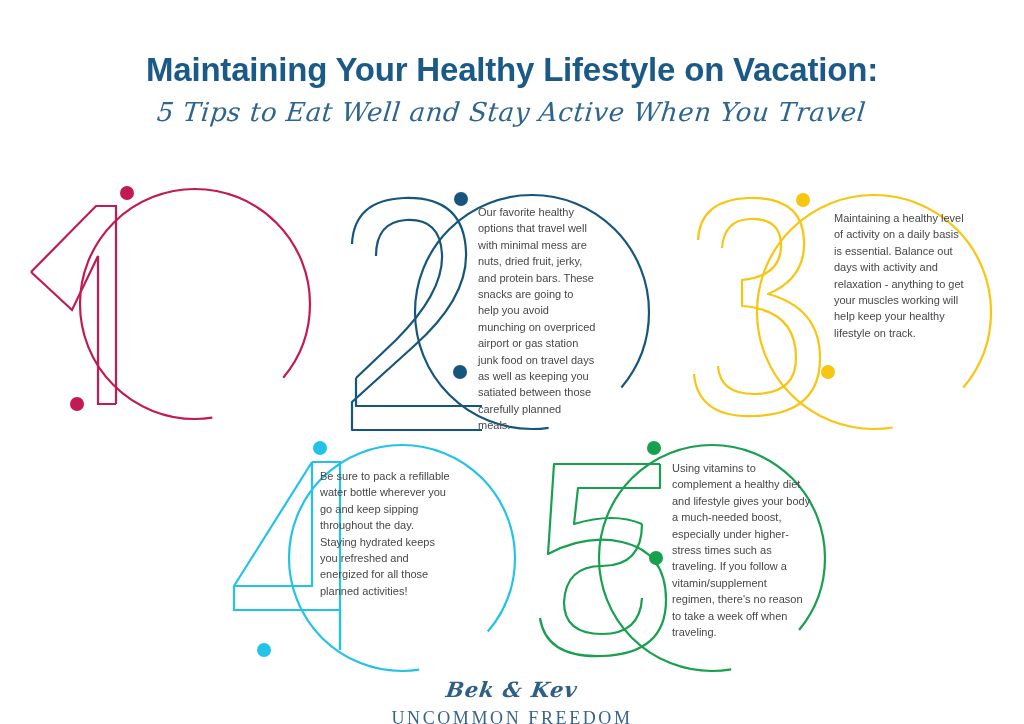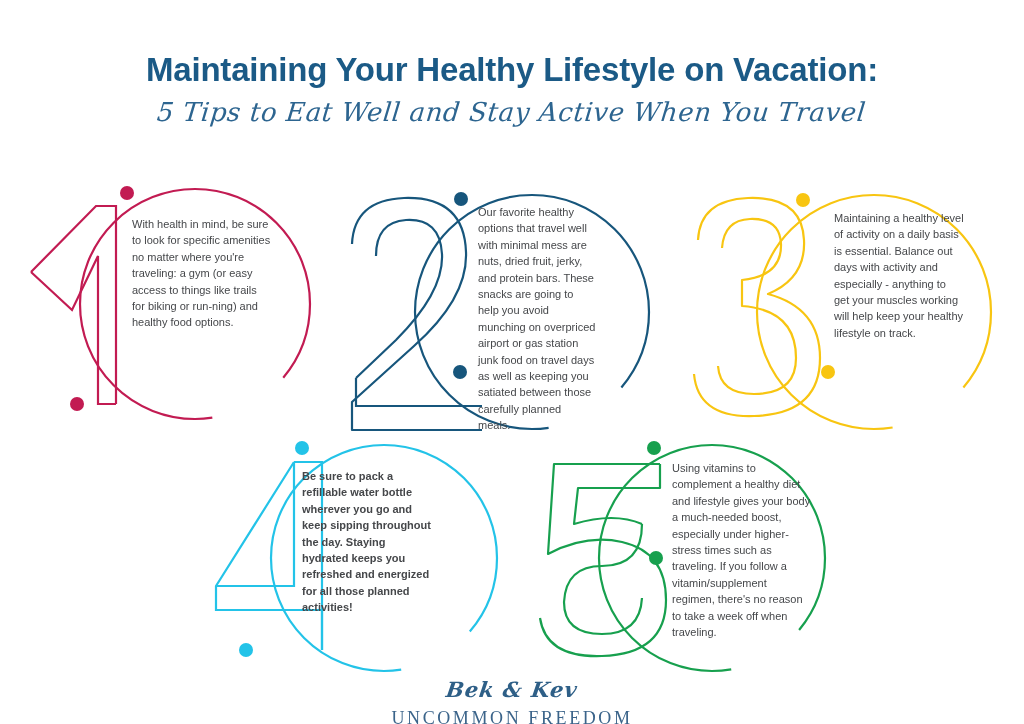--- a/index.html
+++ b/index.html
@@ -61,21 +61,20 @@
   </div>
 
   <div class="card" style="left:20px;top:150px;width:300px;height:260px;">
     <svg width="300" height="260" viewBox="0 0 300 260">
       <circle cx="175" cy="132" r="115" fill="none" stroke="#c21b52" stroke-width="2.2" stroke-dasharray="640 83" stroke-dashoffset="560"></circle>
       <path d="M 11 100 L 76 34 L 96 34 L 96 232" fill="none" stroke="#c21b52" stroke-width="2.2" stroke-linejoin="miter"></path>
       <path d="M 11 100 L 52 138 L 78 84 L 78 232 L 96 232" fill="none" stroke="#c21b52" stroke-width="2.2" stroke-linejoin="miter"></path>
       <circle cx="107" cy="21" r="7" fill="#c21b52"></circle>
       <circle cx="57" cy="232" r="7" fill="#c21b52"></circle>
     </svg>
-    <div class="body-text" style="left:112px;top:44px;width:140px;">With health in mind, be sure to look for specific amenities no matter where you're traveling: a gym (or easy access to things like trails for biking or run-ning) and healthy food options.</div>
   </div>
 
   <div class="card" style="left:342px;top:160px;width:310px;height:260px;">
     <svg width="310" height="260" viewBox="0 0 310 260">
       <circle cx="190" cy="130" r="117" fill="none" stroke="#17567c" stroke-width="2.2" stroke-dasharray="650 85" stroke-dashoffset="568"></circle>
       <path d="M 10 62 Q 12 18 62 16 Q 122 14 124 70 Q 126 116 72 164 L 10 220 L 10 248 L 140 248" fill="none" stroke="#17567c" stroke-width="2.2" stroke-linejoin="round"></path>
       <path d="M 34 74 Q 34 40 64 38 Q 98 36 100 72 Q 102 110 54 158 L 14 196" fill="none" stroke="#17567c" stroke-width="2.2" stroke-linejoin="round"></path>
       <path d="M 14 196 L 14 224 L 140 224" fill="none" stroke="#17567c" stroke-width="2.2"></path>
       <circle cx="119" cy="17" r="7" fill="#17567c"></circle>
       <circle cx="118" cy="190" r="7" fill="#17567c"></circle>
@@ -84,24 +83,24 @@
   </div>
 
   <div class="card" style="left:682px;top:160px;width:320px;height:260px;">
     <svg width="320" height="260" viewBox="0 0 320 260">
       <circle cx="192" cy="130" r="117" fill="none" stroke="#f8c511" stroke-width="2.2" stroke-dasharray="652 83" stroke-dashoffset="570"></circle>
       <path d="M 16 58 Q 18 18 66 16 Q 120 14 122 58 Q 124 96 86 112 Q 138 126 138 176 Q 138 232 72 234 Q 16 236 12 192" fill="none" stroke="#f8c511" stroke-width="2.2" stroke-linejoin="round"></path>
       <path d="M 40 66 Q 42 38 68 37 Q 98 36 99 62 Q 100 94 60 98 L 60 124 Q 114 128 114 176 Q 114 212 72 212 Q 38 212 36 184" fill="none" stroke="#f8c511" stroke-width="2.2" stroke-linejoin="round"></path>
       <circle cx="121" cy="18" r="7" fill="#f8c511"></circle>
       <circle cx="146" cy="190" r="7" fill="#f8c511"></circle>
     </svg>
-    <div class="body-text" style="left:152px;top:28px;width:130px;">Maintaining a healthy level of activity on a daily basis is essential. Balance out days with activity and especially - anything to get your muscles working will help keep your healthy lifestyle on track.</div>
+    <div class="body-text" style="left:152px;top:28px;width:130px;">Maintaining a healthy level of activity on a daily basis is essential. Balance out days with activity and relaxation - anything to get your muscles working will help keep your healthy lifestyle on track.</div>
   </div>
 
-  <div class="card" style="left:212px;top:410px;width:300px;height:250px;font-weight:bold;">
+  <div class="card" style="left:230px;top:410px;width:300px;height:250px;">
     <svg width="300" height="250" viewBox="0 0 300 250">
       <circle cx="172" cy="126" r="113" fill="none" stroke="#23c3e8" stroke-width="2.2" stroke-dasharray="630 80" stroke-dashoffset="550"></circle>
       <path d="M 82 30 L 4 154 L 4 178 L 110 178 L 110 218" fill="none" stroke="#23c3e8" stroke-width="2.2" stroke-linejoin="miter"></path>
       <path d="M 82 30 L 82 154 L 4 154" fill="none" stroke="#23c3e8" stroke-width="2.2" stroke-linejoin="miter"></path>
       <path d="M 82 30 L 110 30 L 110 218" fill="none" stroke="#23c3e8" stroke-width="2.2"></path>
       <circle cx="90" cy="16" r="7" fill="#23c3e8"></circle>
       <circle cx="34" cy="218" r="7" fill="#23c3e8"></circle>
     </svg>
     <div class="body-text" style="left:90px;top:36px;width:132px;">Be sure to pack a refillable water bottle wherever you go and keep sipping throughout the day. Staying hydrated keeps you refreshed and energized for all those planned activities!</div>
   </div>

